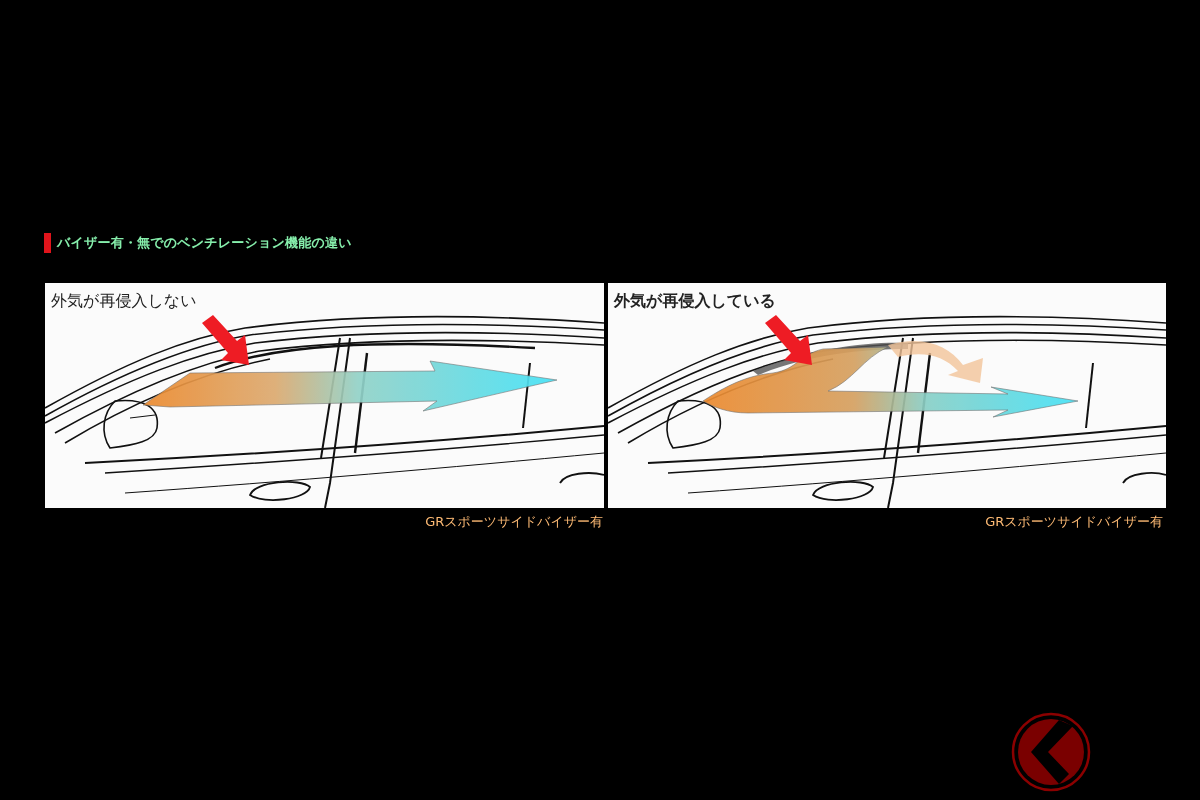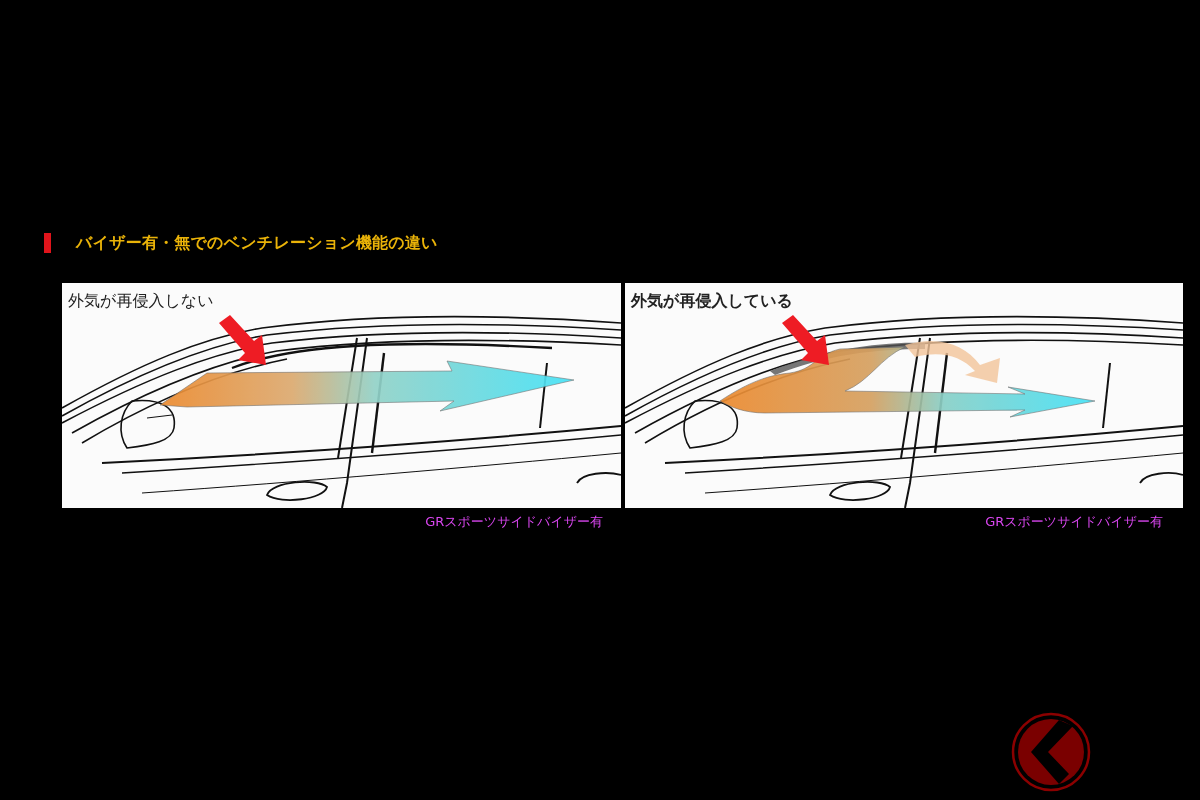--- a/index.html
+++ b/index.html
@@ -1,26 +1,26 @@
 <!DOCTYPE html>
 <html><head>
 <meta charset="utf-8">
 <style>
   html, body { margin:0; padding:0; }
   body { width:1200px; height:800px; background:#000; position:relative; overflow:hidden;
          font-family:"DejaVu Sans", "Liberation Sans", sans-serif; }
   .heading { position:absolute; left:44px; top:232px; height:22px; display:flex; align-items:center; }
   .heading .bar { width:7px; height:20px; background:#e0141b; margin-right:6px; }
-  .heading .txt { color:#eab308; font-weight:bold; font-size:16px; letter-spacing:0.2px;margin-left:19px; }
-  .panel { position:absolute; top:283px; width:559px; height:225px; background:#fbfbfb; overflow:hidden;margin-left:17px; }
+  .heading .txt { color:#86efac; font-weight:bold; font-size:13px; letter-spacing:0.2px; }
+  .panel { position:absolute; top:283px; width:559px; height:225px; background:#fbfbfb; overflow:hidden; }
   #panel1 { left:45px; }
   #panel2 { left:608px; width:558px;font-weight:bold; }
   .panel svg { position:absolute; left:0; top:0; }
   .panel .label { position:absolute; left:6px; top:8px; font-size:16px; color:#222; }
-  .caption { position:absolute; top:513px; color:#d946ef; font-size:13px; text-align:right; }
+  .caption { position:absolute; top:513px; color:#fdba74; font-size:13px; text-align:right; }
   #caption1 { left:360px; width:243px; }
   #caption2 { left:920px; width:243px; }
   .logo { position:absolute; left:1011px; top:712px; width:80px; height:80px; }
 </style>
 </head>
 <body>
 
 <div class="heading">
   <span class="bar"></span>
   <span class="txt">バイザー有・無でのベンチレーション機能の違い</span>

